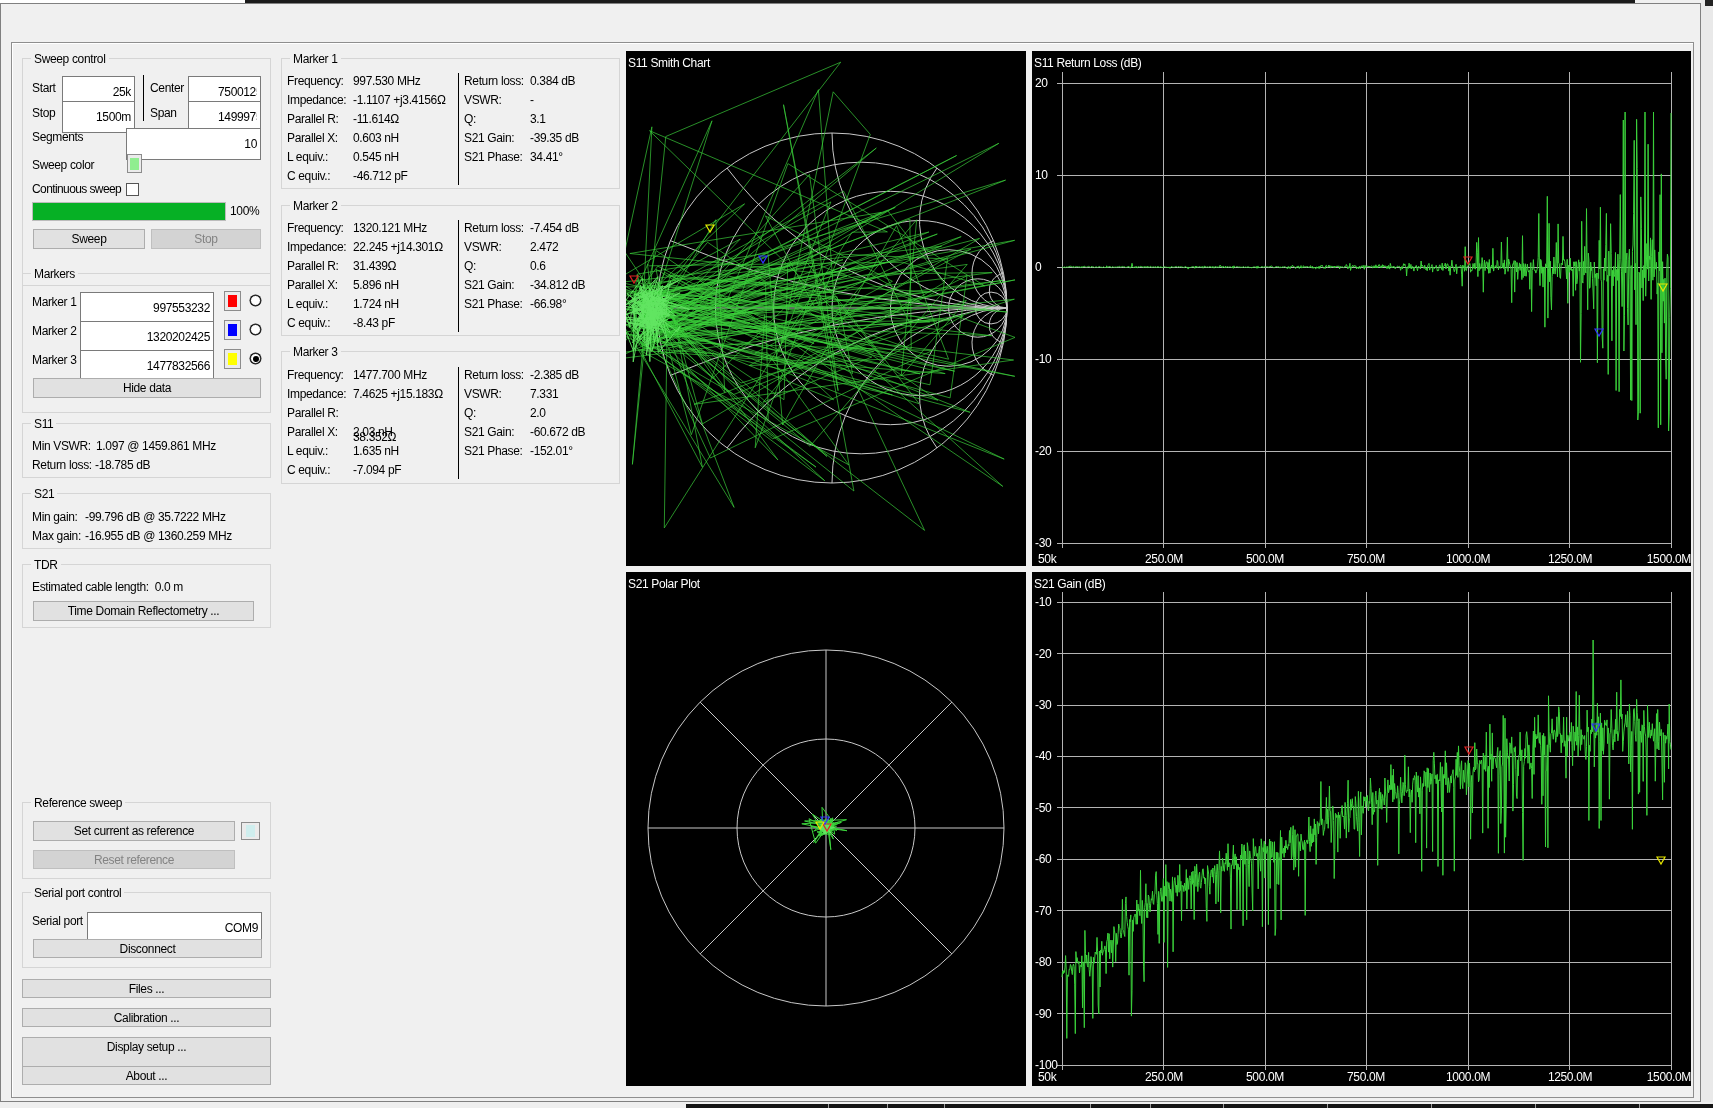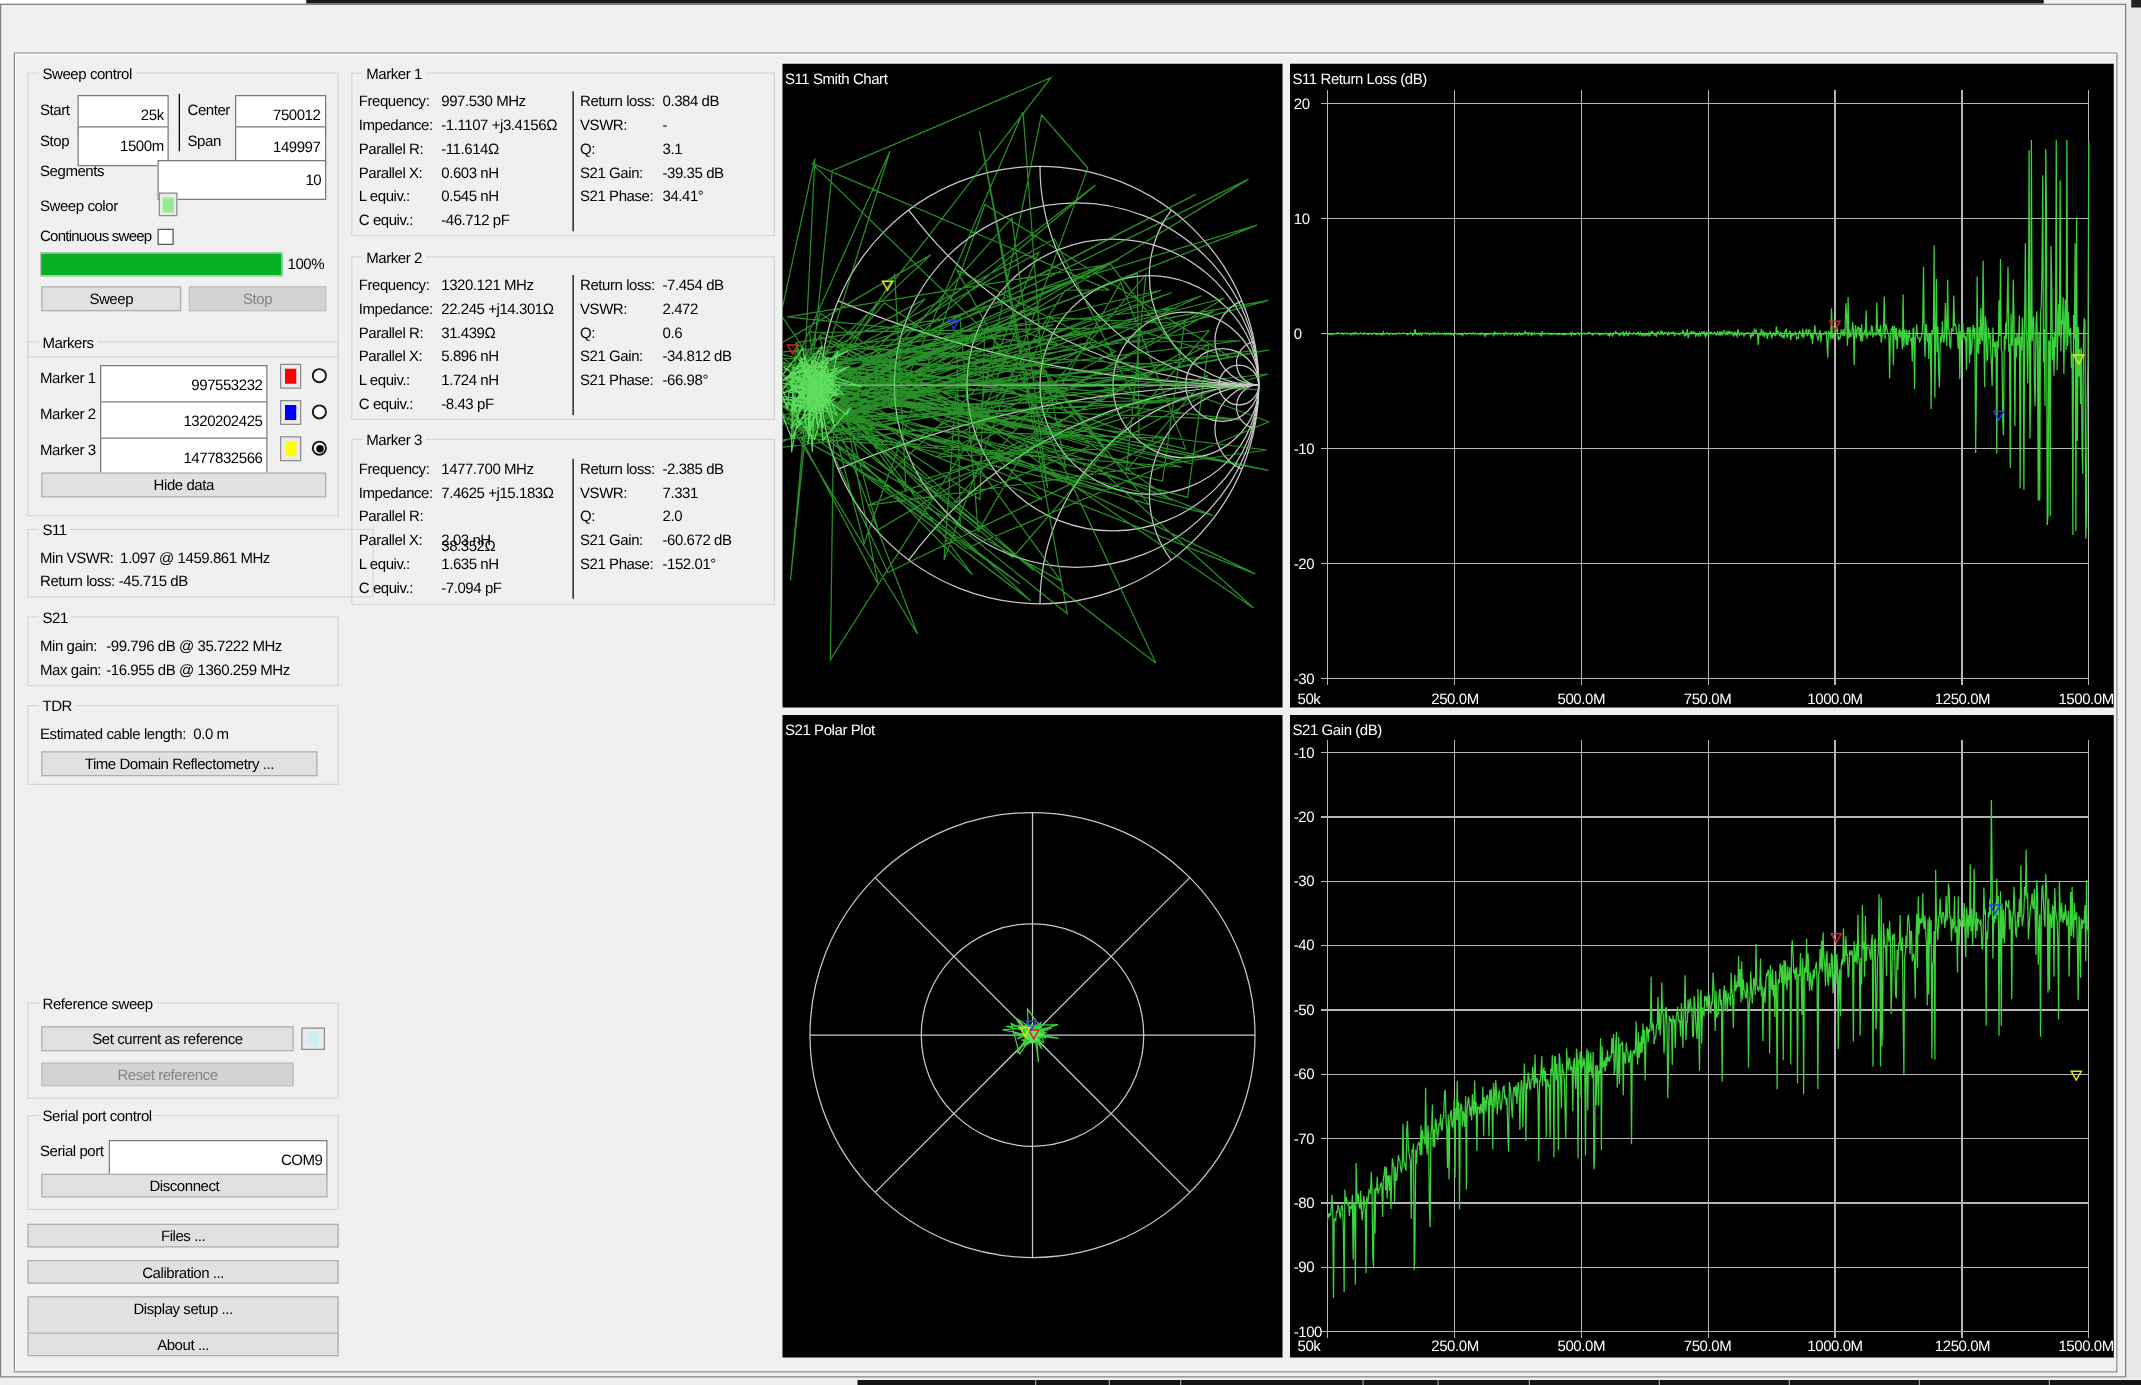--- a/index.html
+++ b/index.html
@@ -215,27 +215,27 @@
     <div class="swin" style="background:#0000ff"></div>
   </div>
 <div class="radio" style="left:250px;top:324px"></div>
 <div class="t" style="left:32px;top:354px">Marker 3</div>
 <input class="inp" style="left: 80px; top: 350px; width: 134px;" value="1477832566">
 <div class="swbtn" style="left:224px;top:349px;width:17px;height:20px">
     <div class="swin" style="background:#ffff00"></div>
   </div>
 <div class="radio sel" style="left:250px;top:353px"></div>
 <div class="btn" style="left:33px;top:378px;width:228px;height:20px">Hide data</div>
-<div class="grp" style="left:22px;top:423px;width:277px;height:55px">
+<div class="grp" style="left:22px;top:423px;width:249px;height:55px">
     <span class="glab">S11</span>
   </div>
 <div class="t" style="left:32px;top:440px">Min VSWR:</div>
 <div class="t" style="left:96px;top:440px">1.097 @ 1459.861 MHz</div>
 <div class="t" style="left:32px;top:459px">Return loss:</div>
-<div class="t" style="left:95px;top:459px">-45.715 dB</div>
+<div class="t" style="left:95px;top:459px">-18.785 dB</div>
 <div class="grp" style="left:22px;top:493px;width:249px;height:56px">
     <span class="glab">S21</span>
   </div>
 <div class="t" style="left:32px;top:511px">Min gain:</div>
 <div class="t" style="left:85px;top:511px">-99.796 dB @ 35.7222 MHz</div>
 <div class="t" style="left:32px;top:530px">Max gain:</div>
 <div class="t" style="left:85px;top:530px">-16.955 dB @ 1360.259 MHz</div>
 <div class="grp" style="left:22px;top:564px;width:249px;height:64px">
     <span class="glab">TDR</span>
   </div>

